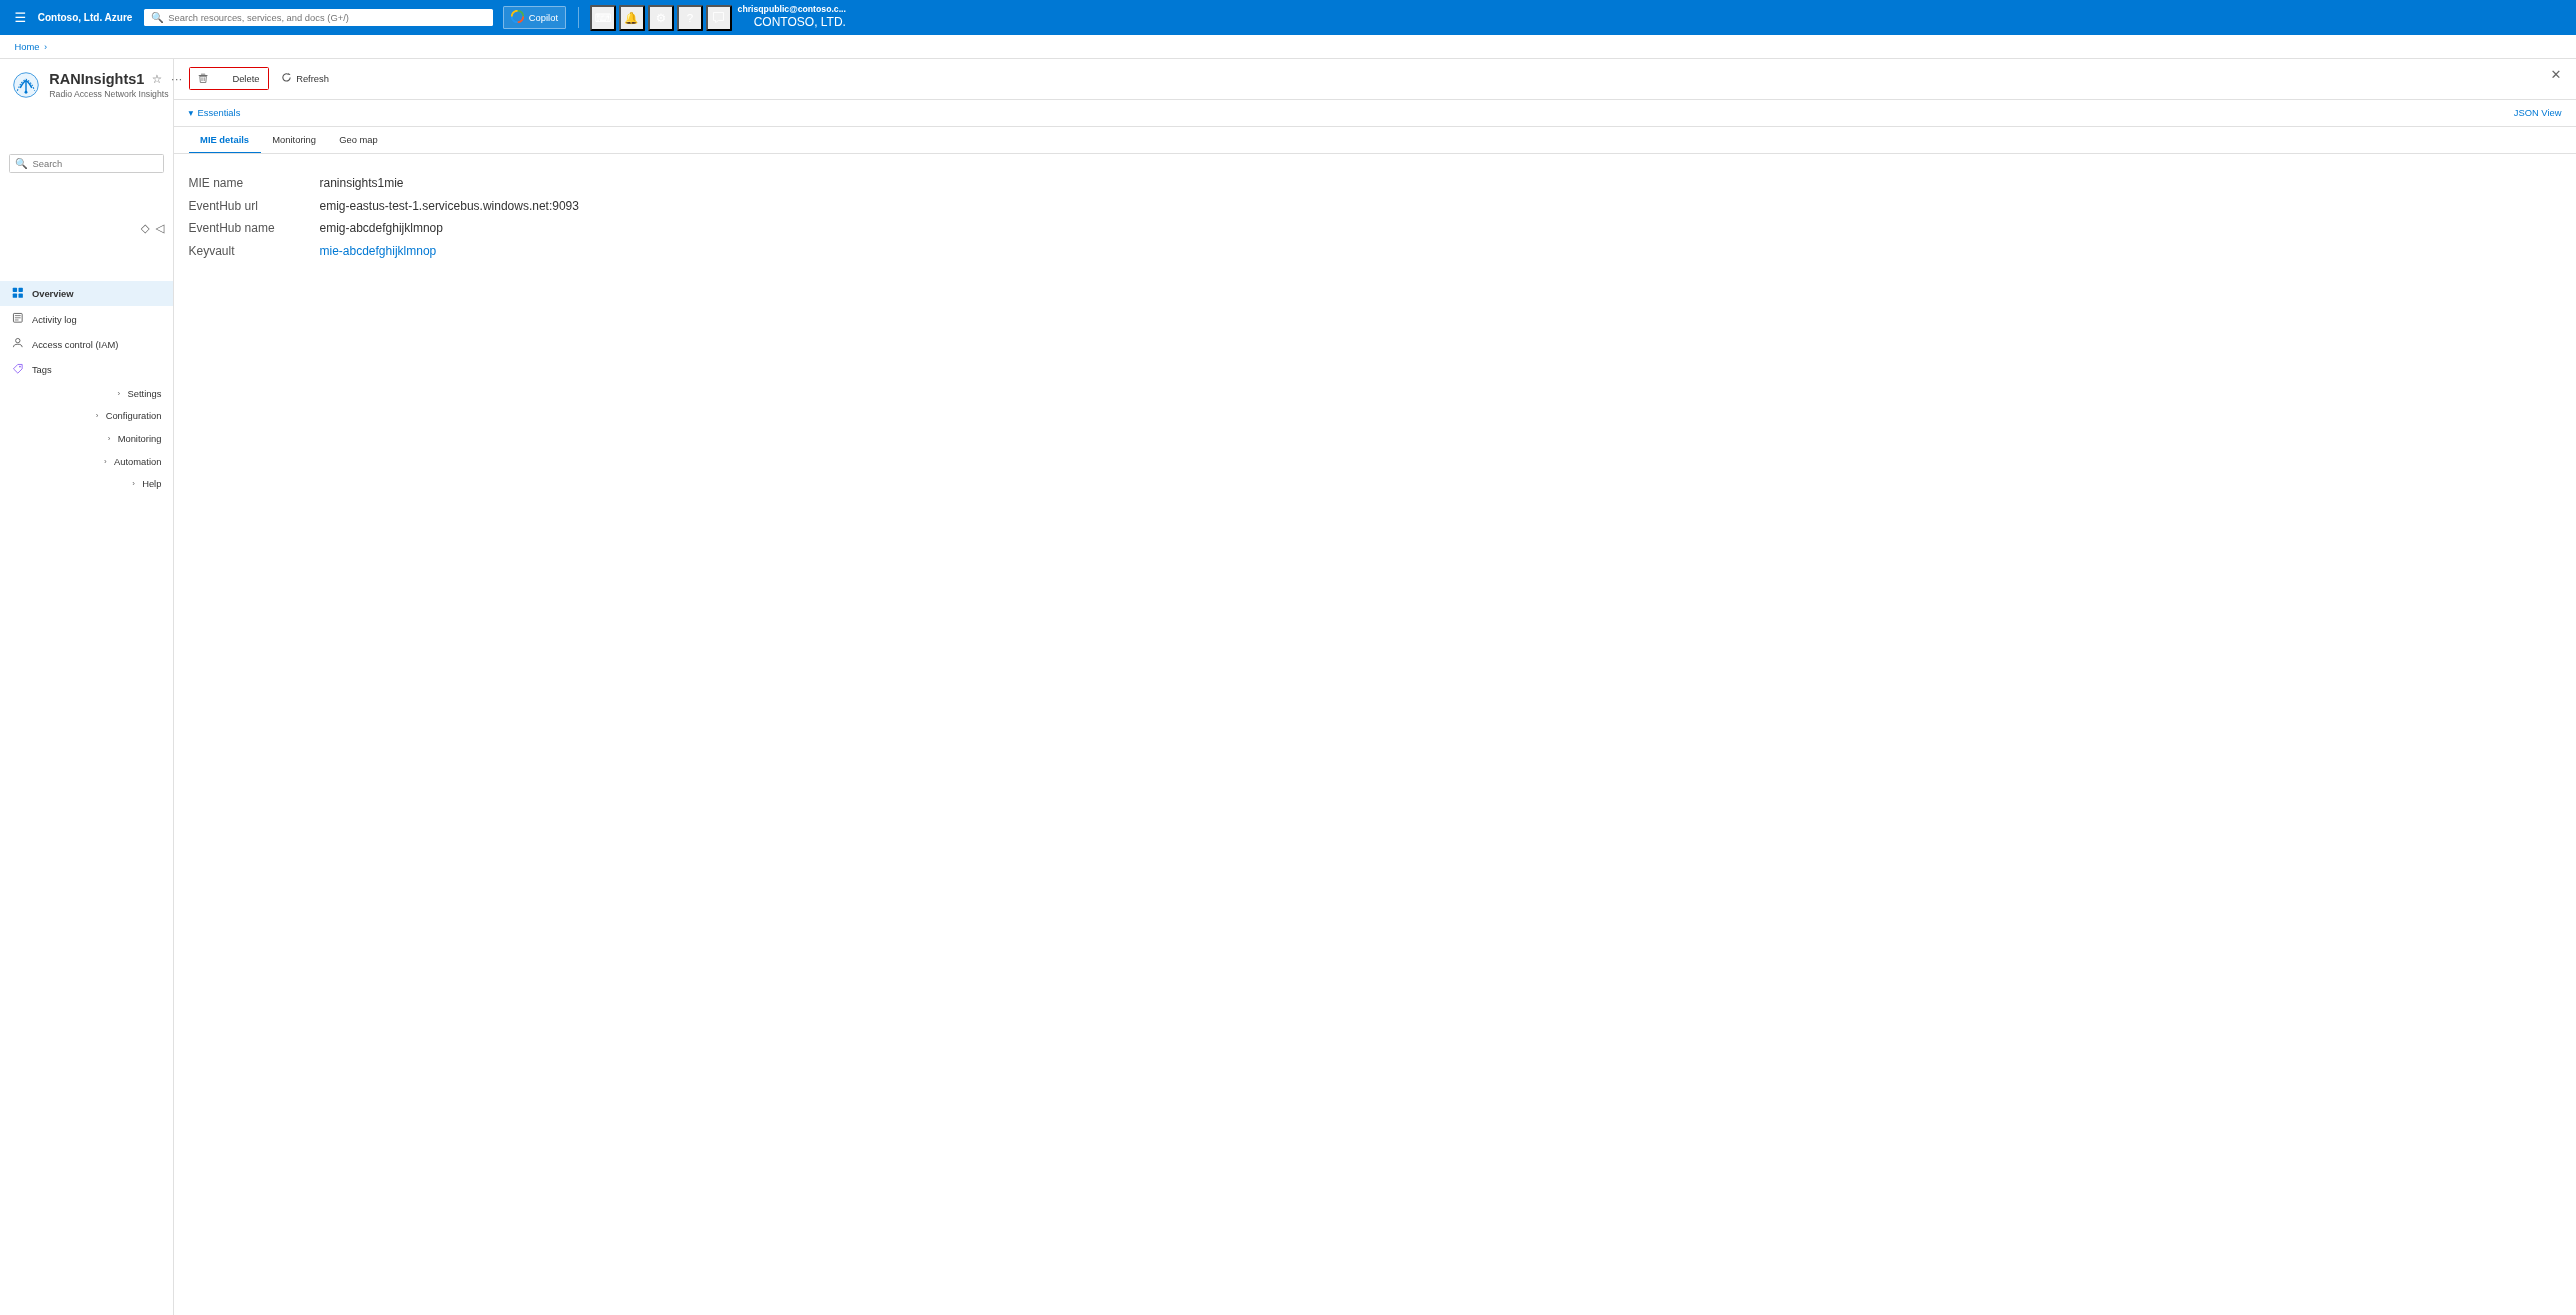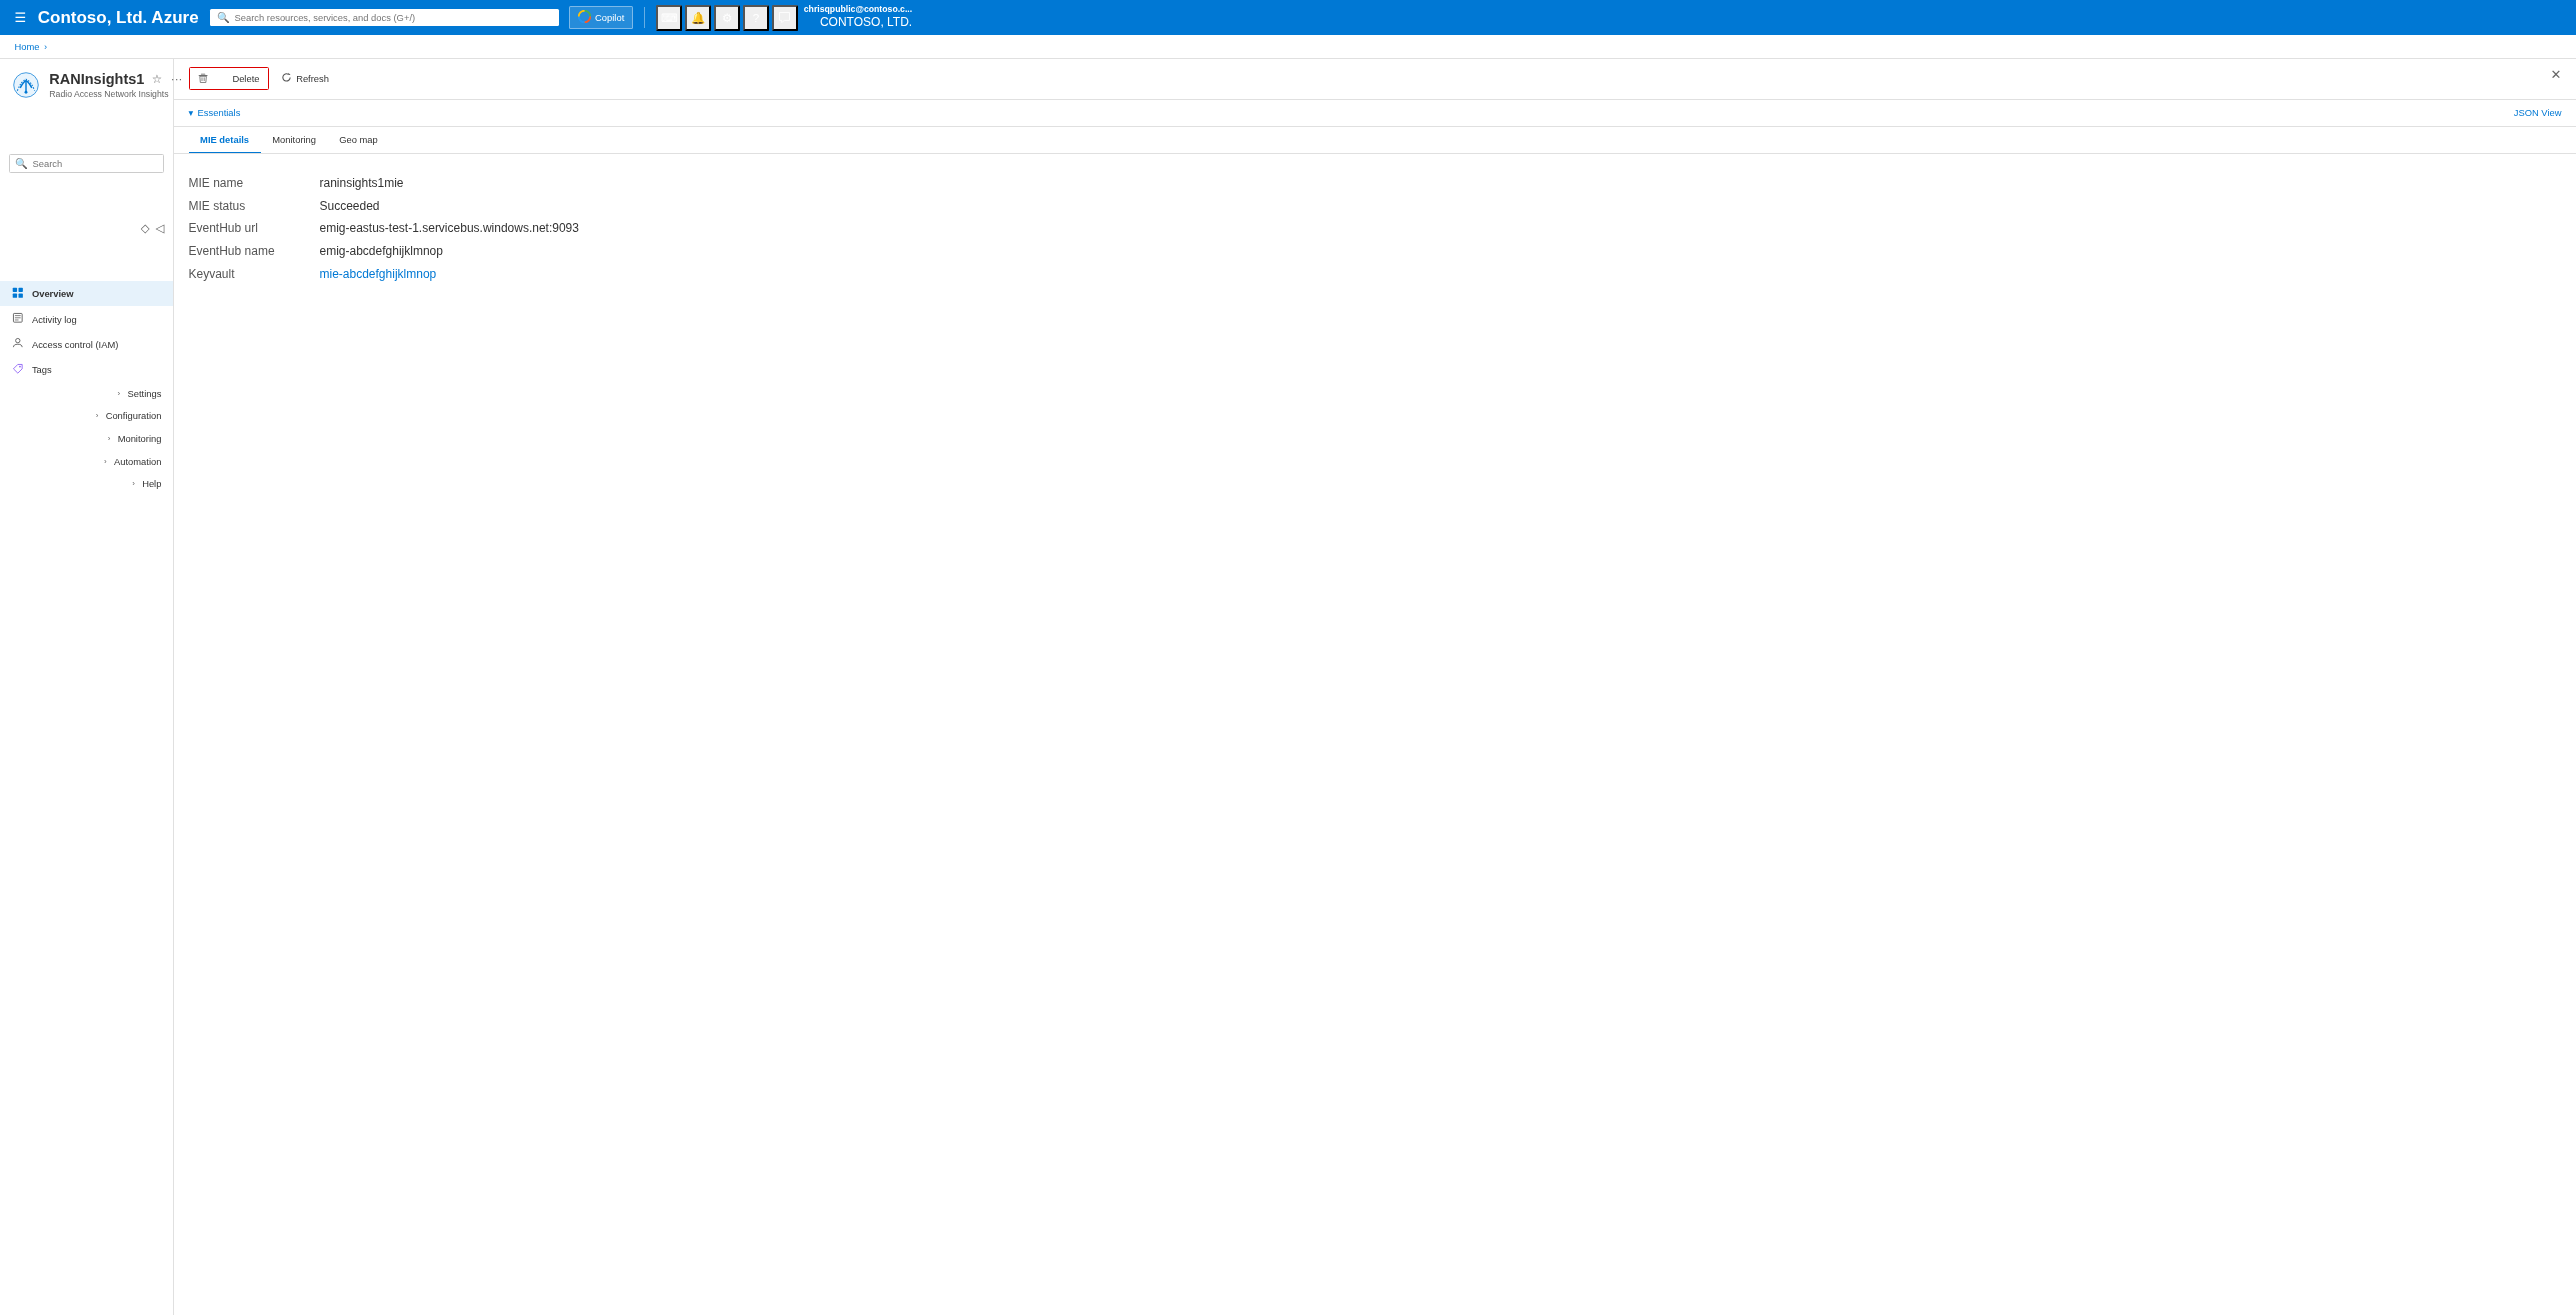--- a/index.html
+++ b/index.html
@@ -15,21 +15,21 @@
       gap: 5.8px;
       color: #fff;
     }
     .top-nav .hamburger {
       font-size: 13px;
       cursor: pointer;
       padding: 2.9px 5.8px;
     }
     .top-nav .portal-name {
       font-weight: 700;
-      font-size: 17px;
+      font-size: 10px;
       white-space: nowrap;
       margin-right: 5.8px;
     }
     .top-nav .search-bar {
       flex: 1;
       max-width: 349px;
       display: flex;
       align-items: center;
       background: #fff;
       border-radius: 1.5px;
@@ -504,24 +504,20 @@
 
     <div class="mie-section">
 
       <div class="mie-table">
 
         <div class="mie-row">
           <span class="mie-label">MIE name</span>
           <span class="mie-value">raninsights1mie</span>
         </div>
 
-        <div class="mie-row">
-          <span class="mie-label">MIE status</span>
-          <span class="mie-value">Succeeded</span>
-        </div>
 
         <div class="mie-row">
           <span class="mie-label">EventHub url</span>
           <span class="mie-value">emig-eastus-test-1.servicebus.windows.net:9093</span>
         </div>
 
         <div class="mie-row">
           <span class="mie-label">EventHub name</span>
           <span class="mie-value">emig-abcdefghijklmnop</span>
         </div>

